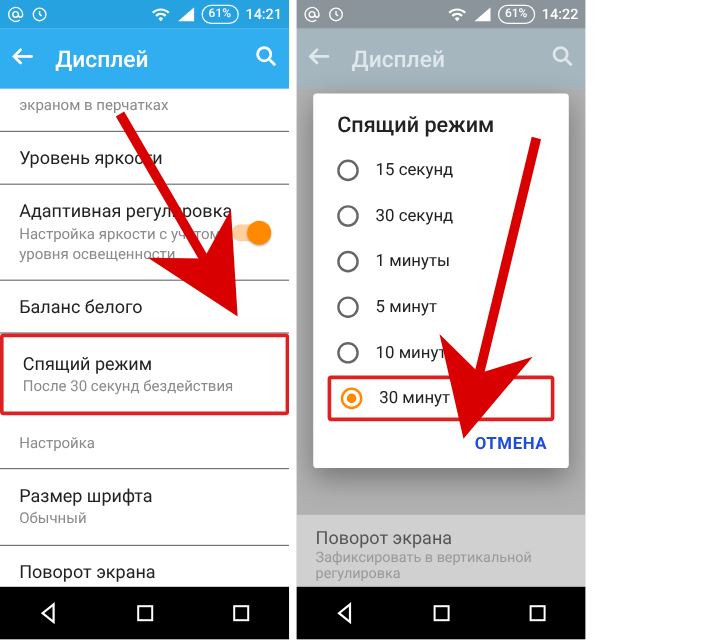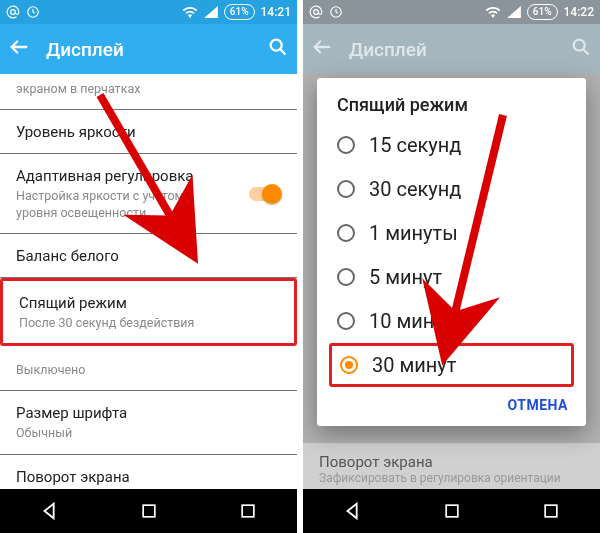--- a/index.html
+++ b/index.html
@@ -1,17 +1,17 @@
 <!DOCTYPE html>
 <html><head>
 <meta charset="utf-8">
 <style>
   * { box-sizing: border-box; margin: 0; padding: 0; }
   body { font-family: Roboto, "Helvetica Neue", Arial, sans-serif; background: #fff; }
-  .stage { width: 600px; height: 533px; position: relative; display: flex; gap: 6px; background:#fff; }
+  .stage { width: 488px; height: 533px; position: relative; display: flex; gap: 6px; background:#fff; }
   .phone { width: 297px; height: 533px; background: #f5f5f5; position: relative; overflow: hidden; }
 
   
   .statusbar { height: 24px; background: #27a2e0; display: flex; align-items: center; justify-content: space-between; padding: 0 6px; color: #fff; font-size: 12px; font-weight: 500; }
   .statusbar .left, .statusbar .right { display: flex; align-items: center; gap: 6px; }
   .statusbar svg { display:block; }
   .battery-pill { border: 1px solid #fff; border-radius: 9px; padding: 0 5px; font-size: 10px; line-height: 14px; }
 
   
   .appbar { height: 50px; background: #30aef0; display: flex; align-items: center; color: #fff; padding: 0 8px; gap: 16px; }
@@ -34,21 +34,21 @@
   .navbar svg { display:block; }
 
   
   .scrim { position:absolute; top:74px; left:0; right:0; bottom:44px; background: rgba(0,0,0,.28); }
   .dialog { position:absolute; top:78px; left:14px; right:14px; background:#fff; border-radius:3px; box-shadow:0 8px 24px rgba(0,0,0,.35); padding: 16px 0 6px; }
   .dialog h3 { font-size:18px; font-weight:500; color:#222; padding:0 20px 8px; }
   .radio-row { display:flex; align-items:center; gap:14px; padding:10px 20px; }
   .radio-row .circle { width:18px; height:18px; border:2px solid #666; border-radius:50%; position:relative; flex:none; }
   .radio-row.selected .circle { border-color:#ff8a00; }
   .radio-row.selected .circle::after { content:""; position:absolute; top:3px; left:3px; width:8px; height:8px; border-radius:50%; background:#ff8a00; }
-  .radio-row span.label { font-size:20px; color:#222; }
+  .radio-row span.label { font-size:14px; color:#222; }
   .dialog-actions { text-align:right; padding: 8px 18px 6px; }
   .dialog-actions span { font-size:14px; font-weight:700; color:#1d4ed8; letter-spacing:.5px; }
 
   .radio-highlight { border:3px solid #e02020; border-radius:3px; margin:0 12px; padding:7px 8px !important; }
 
   
   .arrow-svg { position:absolute; pointer-events:none; }
   .phone.right .appbar { color:#dfe7ea; }
 
 </style>
@@ -113,21 +113,21 @@
         <div class="toggle"></div>
       </div>
       <div class="item">
         <div class="primary">Баланс белого</div>
       </div>
       <div class="item highlight-box">
         <div class="primary">Спящий режим</div>
         <div class="secondary">После 30 секунд бездействия</div>
       </div>
       <div class="item">
-        <div class="secondary">Выключено</div>
+        <div class="secondary">Настройка</div>
       </div>
       <div class="item">
         <div class="primary">Размер шрифта</div>
         <div class="secondary">Обычный</div>
       </div>
       <div class="item truncated" style="border-bottom:none;">
         <div class="primary">Поворот экрана</div>
 
       </div>
     </div>
@@ -200,21 +200,21 @@
       <span><svg width="22" height="22" viewBox="0 0 24 24" fill="none" stroke="#dfe7ea" stroke-width="2.5">
             <circle cx="10" cy="10" r="6"></circle>
             <path d="M20 20l-5-5"></path>
           </svg></span>
     </div>
 
     <div class="scrim"></div>
 
     <div style="position:absolute; left:0; right:0; bottom:44px; background:rgba(255,255,255,.4); padding:10px 16px 4px;">
       <div style="font-size:15px; color:#555;">Поворот экрана</div>
-      <div style="font-size:12px; color:#999;">Зафиксировать в регулировка ориентации</div>
+      <div style="font-size:12px; color:#999;">Зафиксировать в вертикальной регулировка</div>
     </div>
 
     <div class="dialog">
       <h3>Спящий режим</h3>
       <div id="radio-list">
           <div class="radio-row">
             <span class="circle"></span>
             <span class="label">15 секунд</span>
           </div>
           <div class="radio-row">

